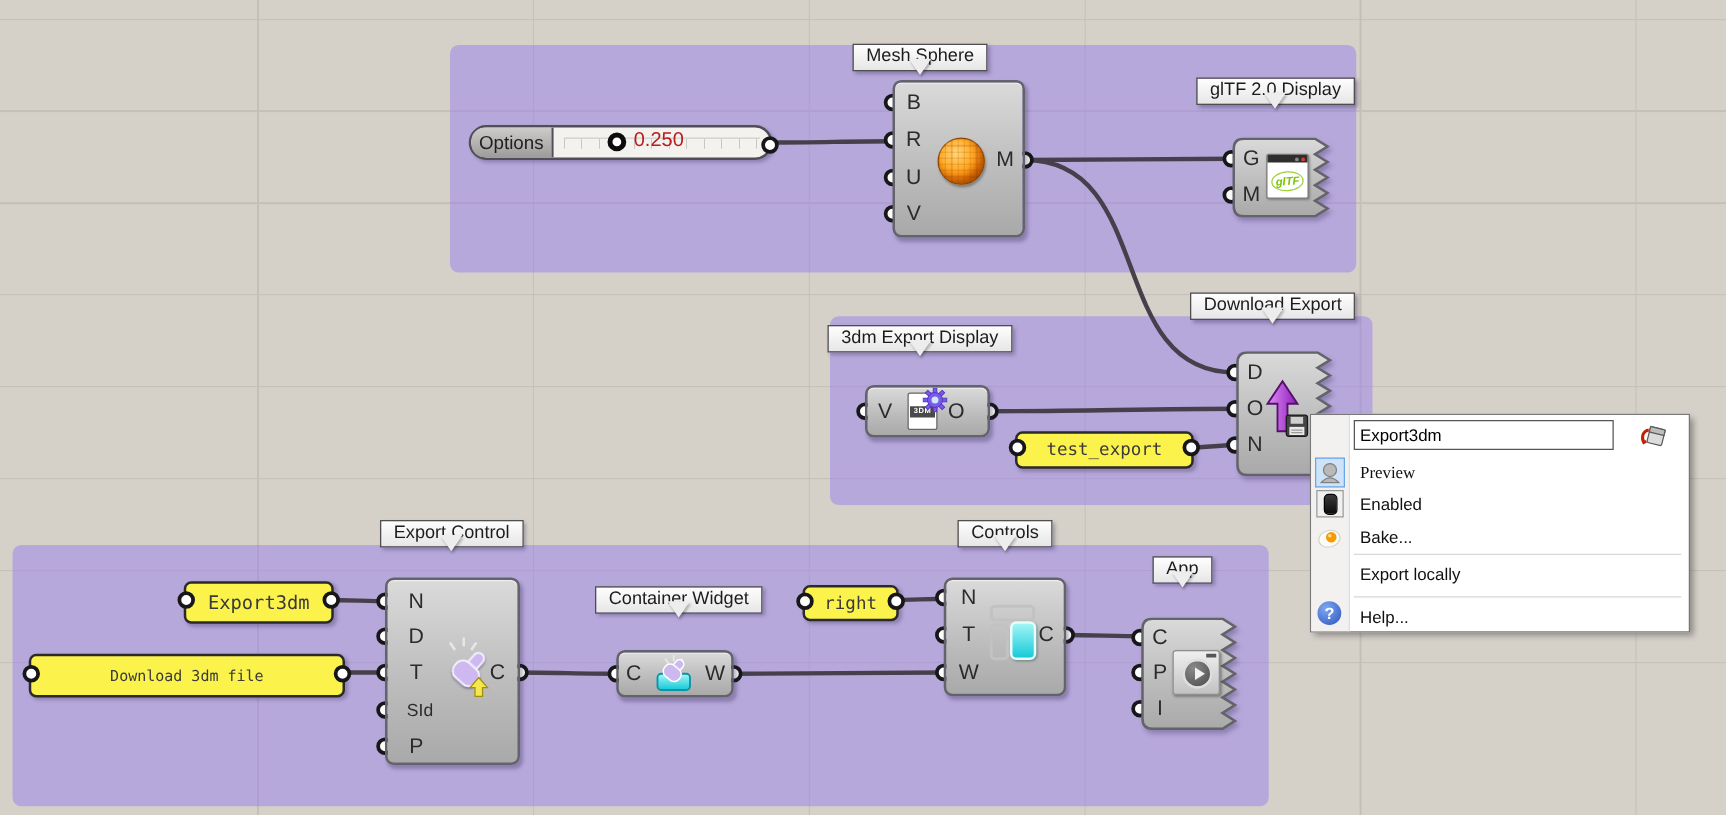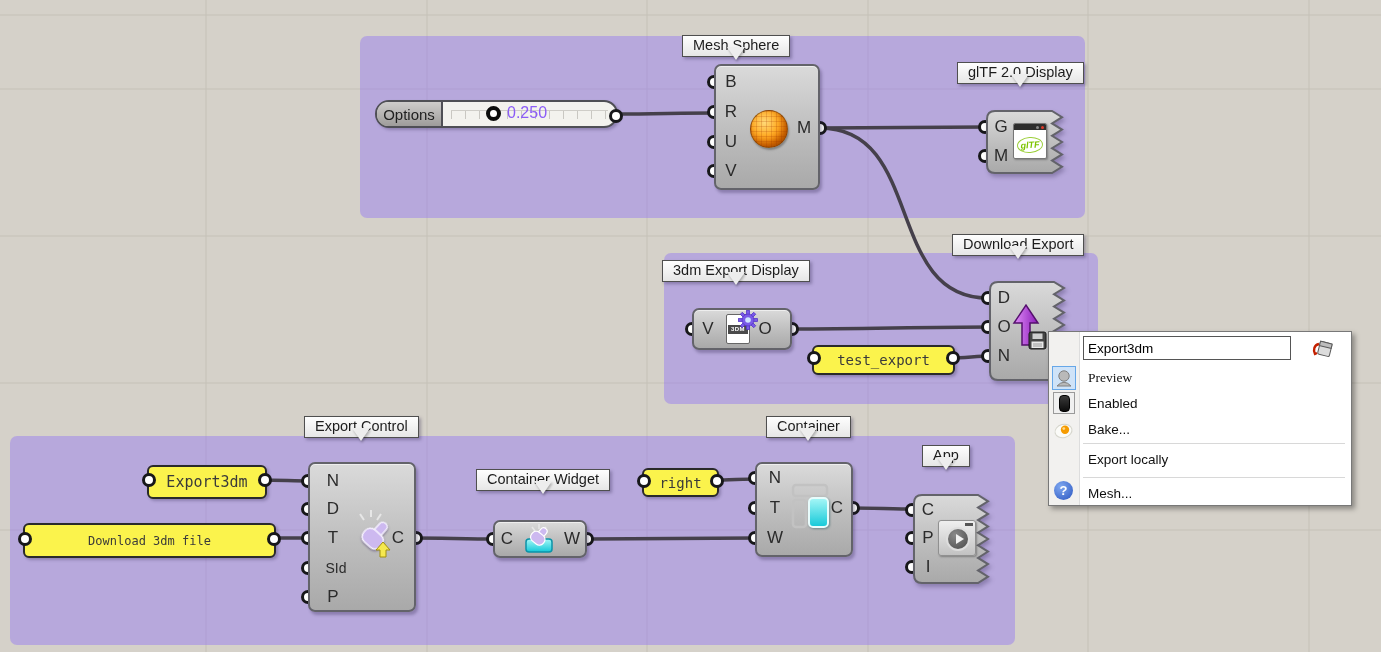--- a/index.html
+++ b/index.html
@@ -44,21 +44,21 @@
     box-shadow:2px 2px 3px rgba(50,40,80,.3);}
   .s-label{width:64px;flex:0 0 64px;background:linear-gradient(#cecccb,#9e9c9a);
     border-right:2px solid #4f4f55;border-radius:11px 0 0 11px;display:flex;align-items:center;
     justify-content:center;font-size:15px;color:#1f1f1f;}
   .s-track{position:relative;flex:1;}
   .s-ticks{position:absolute;left:8px;right:8px;top:8px;height:8px;
     background:repeating-linear-gradient(to right,#c9c7c2 0 1px,transparent 1px 14px);
     border-top:1px solid #cfcdc8;}
   .s-knob{position:absolute;left:43px;top:4px;width:15px;height:15px;box-sizing:border-box;
     border:4.5px solid #0c0c0c;background:#fff;border-radius:50%;}
-  .s-value{position:absolute;left:64px;top:2px;font-size:16px;color:#8b5cf6;}
+  .s-value{position:absolute;left:64px;top:2px;font-size:16px;color:#b91c1c;}
 
   
   .sphere-icon{width:36px;height:36px;border-radius:50%;
     background:
       repeating-linear-gradient(90deg, rgba(170,60,0,.22) 0 1px, transparent 1px 5px),
       repeating-linear-gradient(0deg, rgba(170,60,0,.22) 0 1px, transparent 1px 5px),
       radial-gradient(circle at 38% 32%, #ffd978 0%, #ffae29 38%, #ef7d00 68%, #b35500 100%);
     border:1px solid rgba(90,40,0,.6);
     box-shadow:inset -3px -4px 6px rgba(120,40,0,.45), 1px 2px 2px rgba(0,0,0,.3);}
   .gltf-icon{width:32px;height:34px;background:#fff;border:1px solid #777;border-radius:2px;
@@ -333,21 +333,21 @@
     <div class="nub" style="right:-7px;top:4px;"></div>
     <span>test_export</span>
   </div>
 
   <div class="callout" style="left:682px;top:19px;margin-top:16px;">Mesh Sphere</div>
   <div class="callout" style="left:957px;top:62px;">glTF 2.0 Display</div>
   <div class="callout" style="left:952px;top:234px;">Download Export</div>
   <div class="callout" style="left:662px;top:260px;">3dm Export Display</div>
   <div class="callout" style="left:304px;top:416px;">Export Control</div>
   <div class="callout" style="left:476px;top:469px;">Container Widget</div>
-  <div class="callout" style="left:766px;top:416px;">Container</div>
+  <div class="callout" style="left:766px;top:416px;">Controls</div>
   <div class="callout" style="left:922px;top:445px;">App</div>
 
   <div class="menu">
     <div class="mgutter"></div>
     <input class="mfield" readonly="" value="Export3dm" style="">
     <svg class="paint-icon" width="26" height="22">
       <g transform="rotate(14 13 10)">
         <rect x="9" y="4" width="12" height="13" rx="1.5" fill="#dcdcdc" stroke="#5a5a5a"></rect>
         <rect x="9" y="4" width="12" height="4.5" fill="#bdbdbd" stroke="#5a5a5a"></rect>
       </g>
@@ -380,17 +380,17 @@
       </div>
     <div class="mrow" style="top:58px;">
         <span>Enabled</span>
       </div>
     <div class="msep" style="top:111px;"></div>
     <div class="mrow" style="top:114px;">
         <span>Export locally</span>
       </div>
     <div class="msep" style="top:145px;"></div>
     <div class="mrow" style="top:148px;">
-        <span>Mesh...</span>
+        <span>Help...</span>
       </div>
   </div>
 
 </div>
 
 </body></html>

